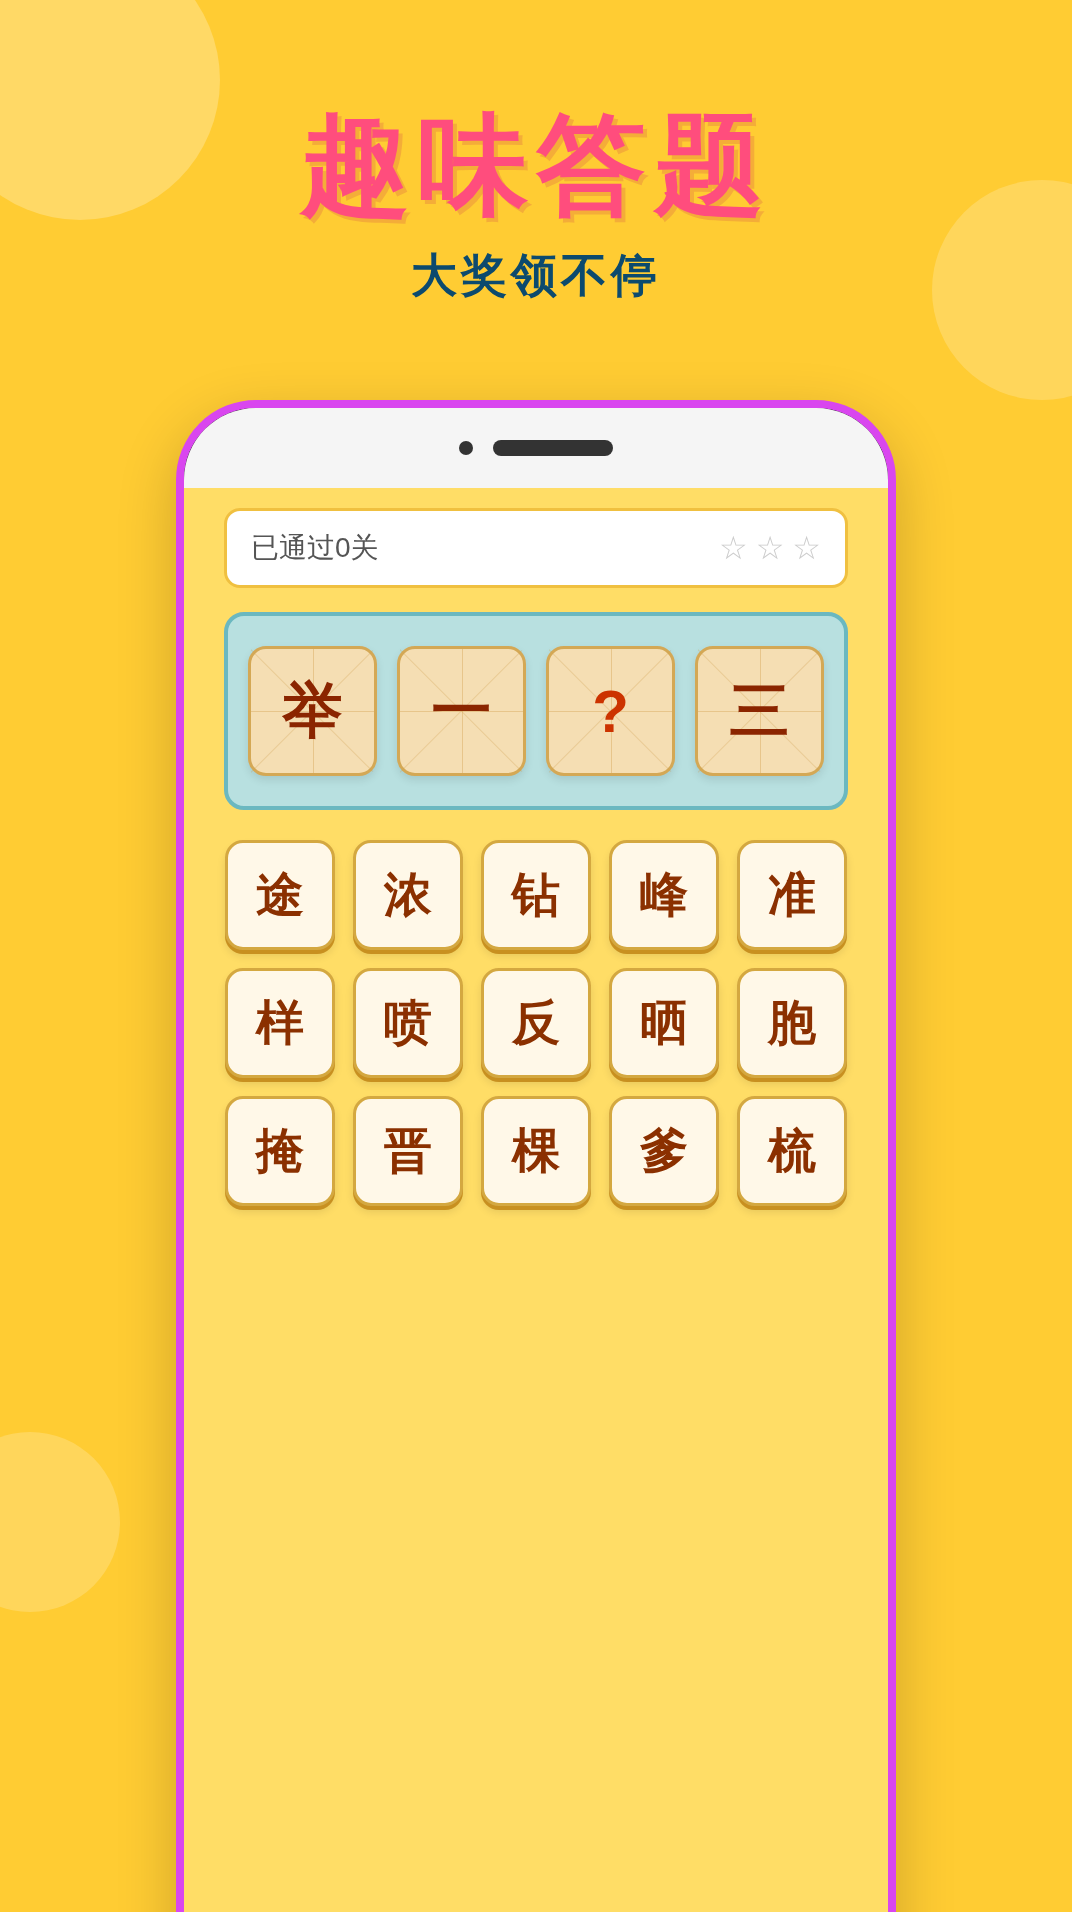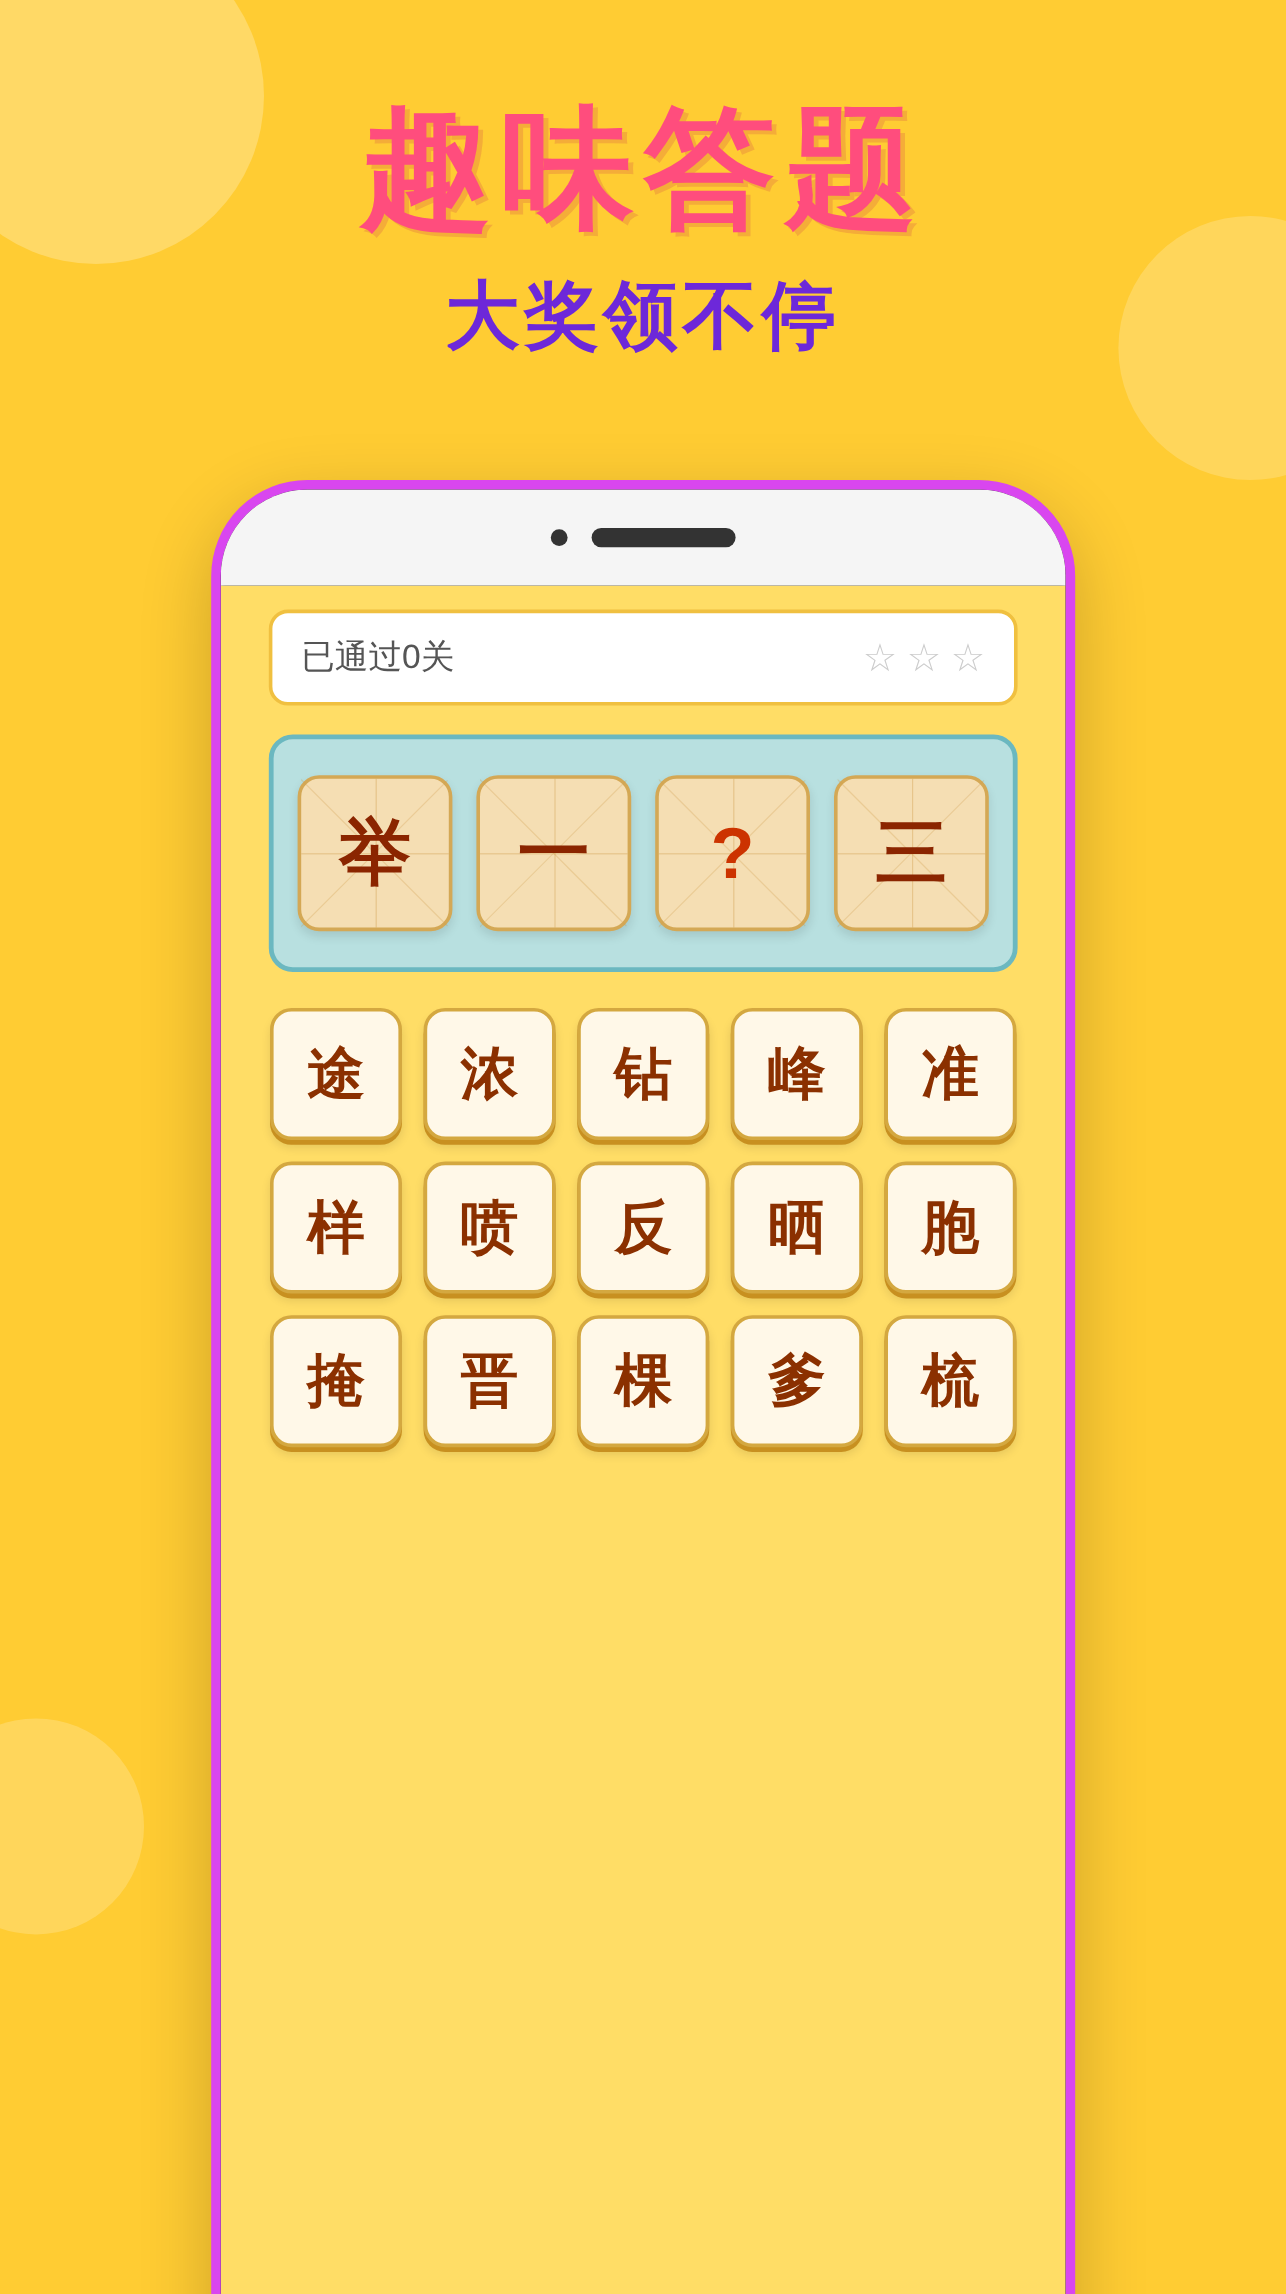--- a/index.html
+++ b/index.html
@@ -52,26 +52,27 @@
       z-index: 2;
     }
 
     .main-title {
       font-size: 110px;
       font-weight: 900;
       color: #FF4D7D;
       letter-spacing: 8px;
       text-shadow: 4px 4px 0px rgba(200,50,80,0.2);
       line-height: 1.1;
+      margin-top: 24px;
     }
 
     .sub-title {
-      font-size: 62px;
+      font-size: 46px;
       font-weight: 700;
-      color: #6d28d9;
+      color: #0c4a6e;
       margin-top: 20px;
       letter-spacing: 4px;
     }
 
     
     .phone-mockup {
       position: absolute;
       top: 400px;
       left: 50%;
       transform: translateX(-50%);

